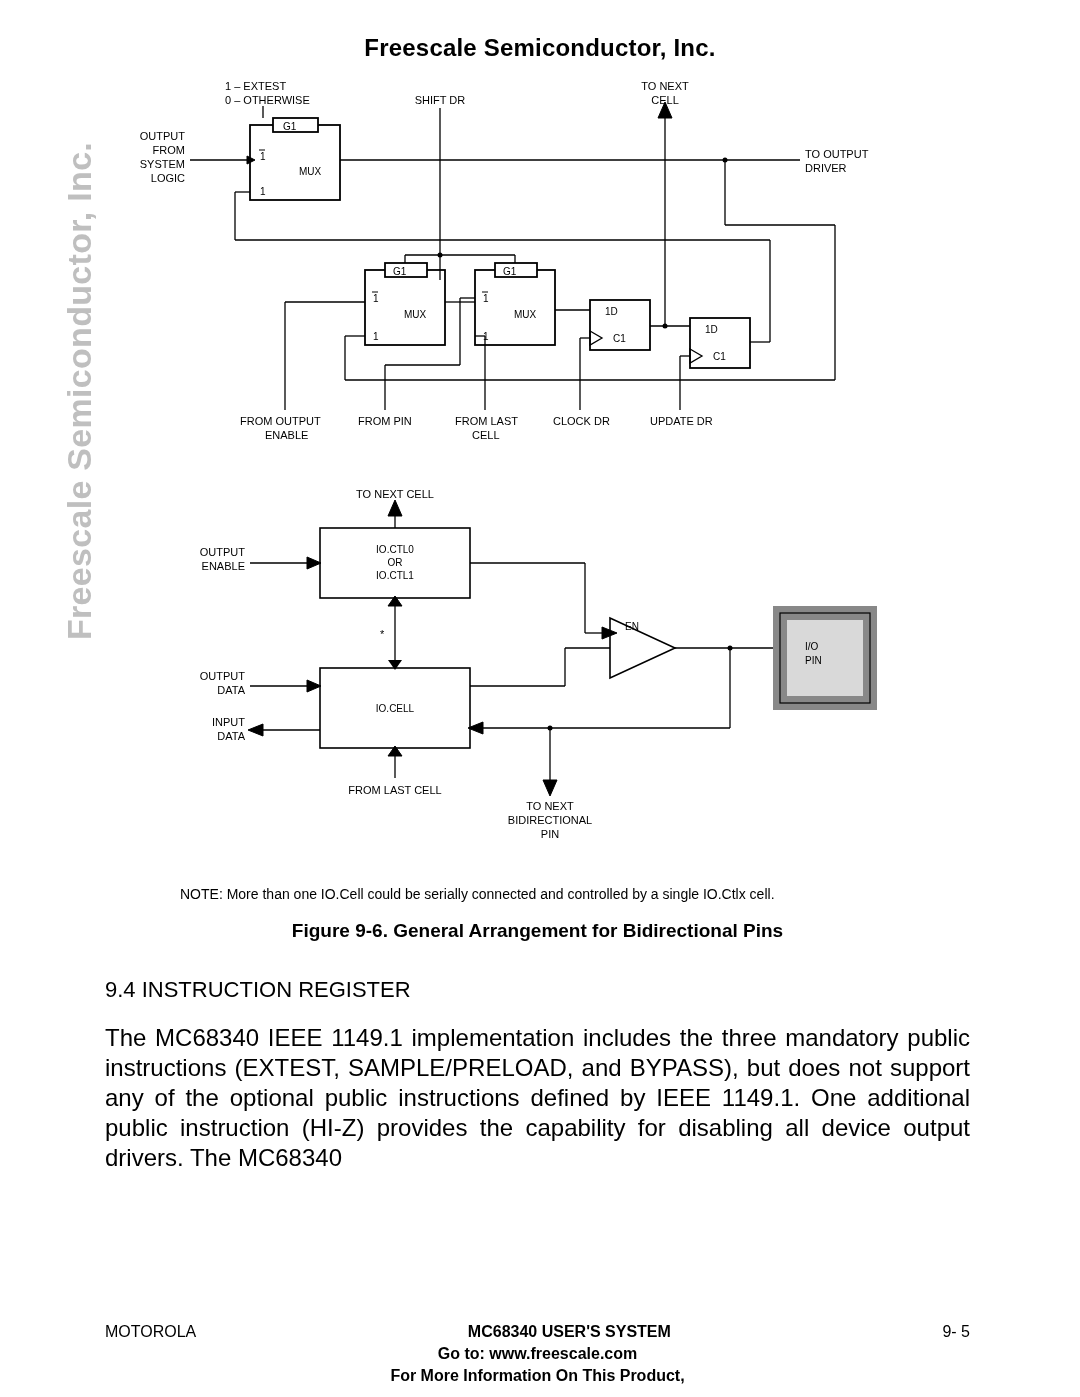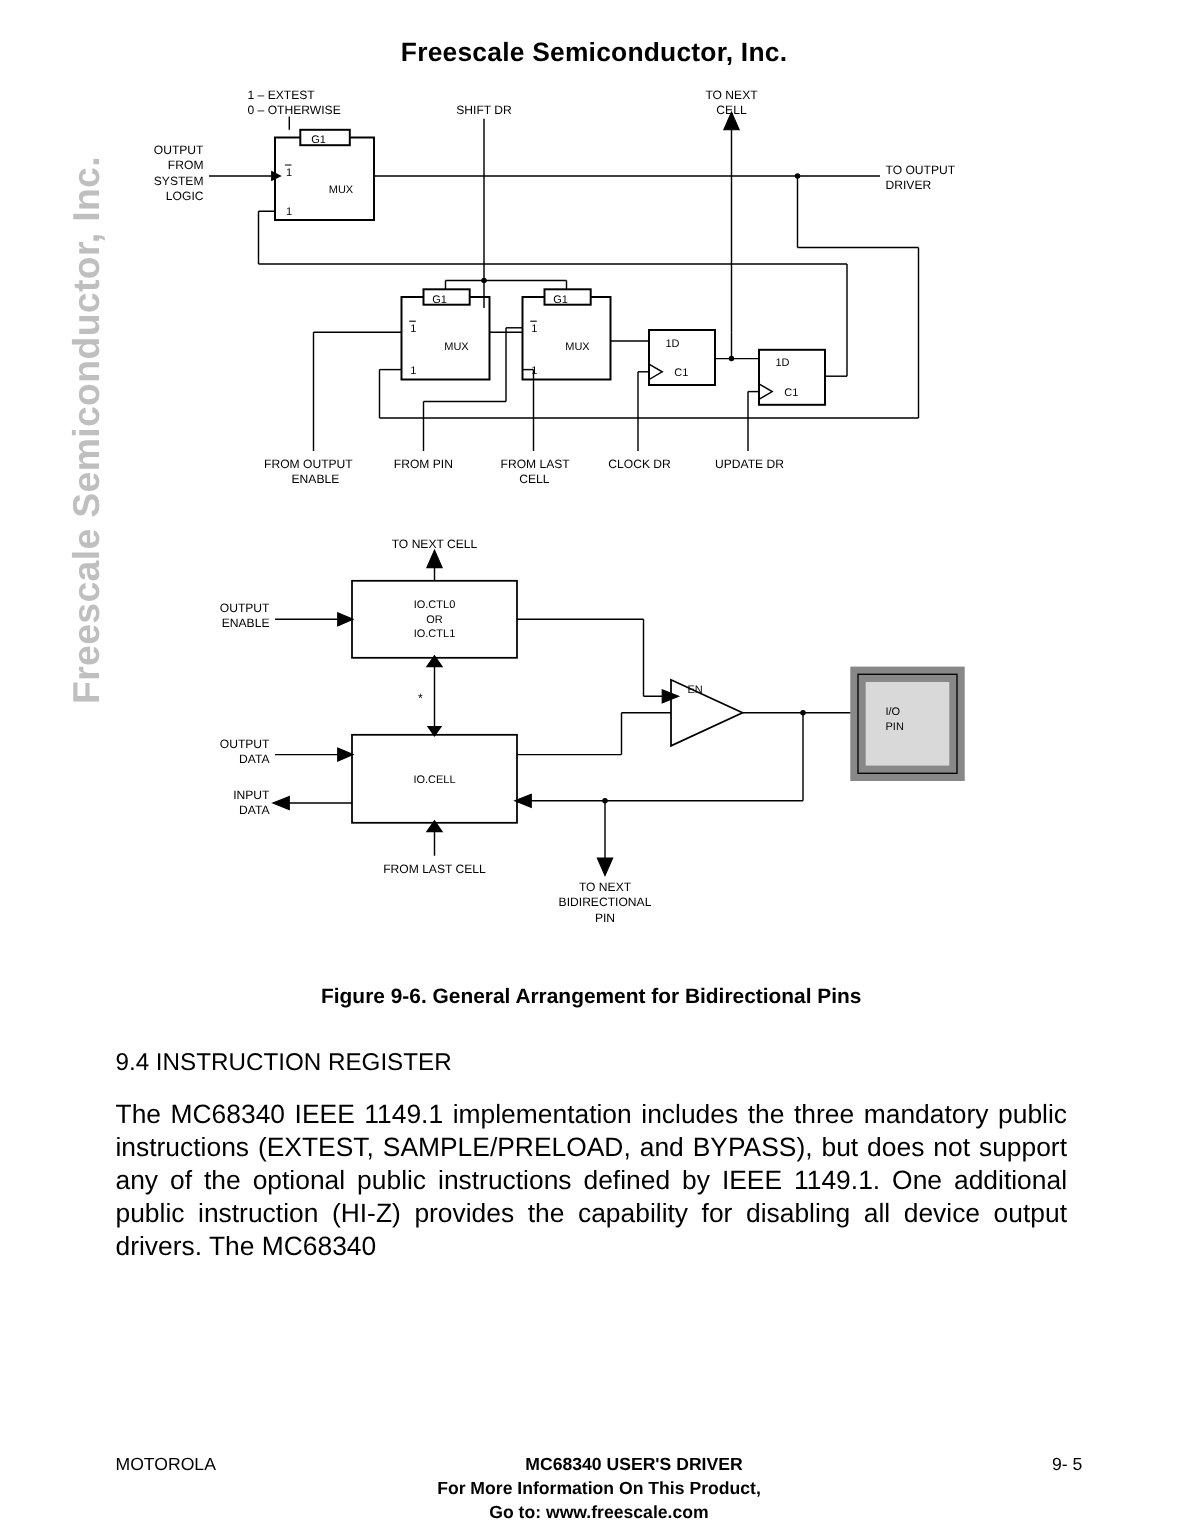--- a/index.html
+++ b/index.html
@@ -70,21 +70,21 @@
   .body-text {
     font-size: 24px;
     line-height: 1.25;
     text-align: justify;
     margin-top: 20px;
   }
   .footer {
     position: absolute;
     bottom: 12px;
     left: 105px;
-    right: 96px;
+    right: 110px;
     font-size: 16px;
   }
   .footer-row {
     display: flex;
     justify-content: space-between;
     align-items: baseline;
   }
   .footer-center {
     text-align: center;
     font-weight: bold;
@@ -292,29 +292,30 @@
         <text x="290" y="316" class="dlabel" text-anchor="middle">FROM LAST CELL</text>
 
         <line x1="445" y1="250" x2="445" y2="310" stroke="#000" stroke-width="1.3"></line>
         <circle cx="445" cy="250" r="2.5" fill="#000"></circle>
         <polygon points="438,302 445,318 452,302" class="triangle"></polygon>
         <text x="445" y="332" class="dlabel" text-anchor="middle">TO NEXT</text>
         <text x="445" y="346" class="dlabel" text-anchor="middle">BIDIRECTIONAL</text>
         <text x="445" y="360" class="dlabel" text-anchor="middle">PIN</text>
       </svg>
     </div>
+    <div class="note">NOTE:  More than one IO.Cell could be serially connected and controlled by a single IO.Ctlx cell.</div>
     <div class="caption" style="margin-top:18px;">Figure 9-6. General Arrangement for Bidirectional Pins</div>
 
     <div class="section-heading">9.4 INSTRUCTION REGISTER</div>
     <div class="body-text">The MC68340 IEEE 1149.1 implementation includes the three mandatory public instructions (EXTEST, SAMPLE/PRELOAD, and BYPASS), but does not support any of the optional public instructions defined by IEEE 1149.1. One additional public instruction (HI-Z) provides the capability for disabling all device output drivers. The MC68340</div>
 
   </div>
 
   <div class="footer">
     <div class="footer-row">
       <span>MOTOROLA</span>
-      <span class="footer-center">MC68340 USER'S DRIVER</span>
+      <span class="footer-center">MC68340 USER'S SYSTEM</span>
       <span>9- 5</span>
     </div>
+    <div class="footer-sub">Go to: www.freescale.com</div>
     <div class="footer-sub">For More Information On This Product,</div>
-    <div class="footer-sub">Go to: www.freescale.com</div>
   </div>
 </div>
 
 </body></html>

